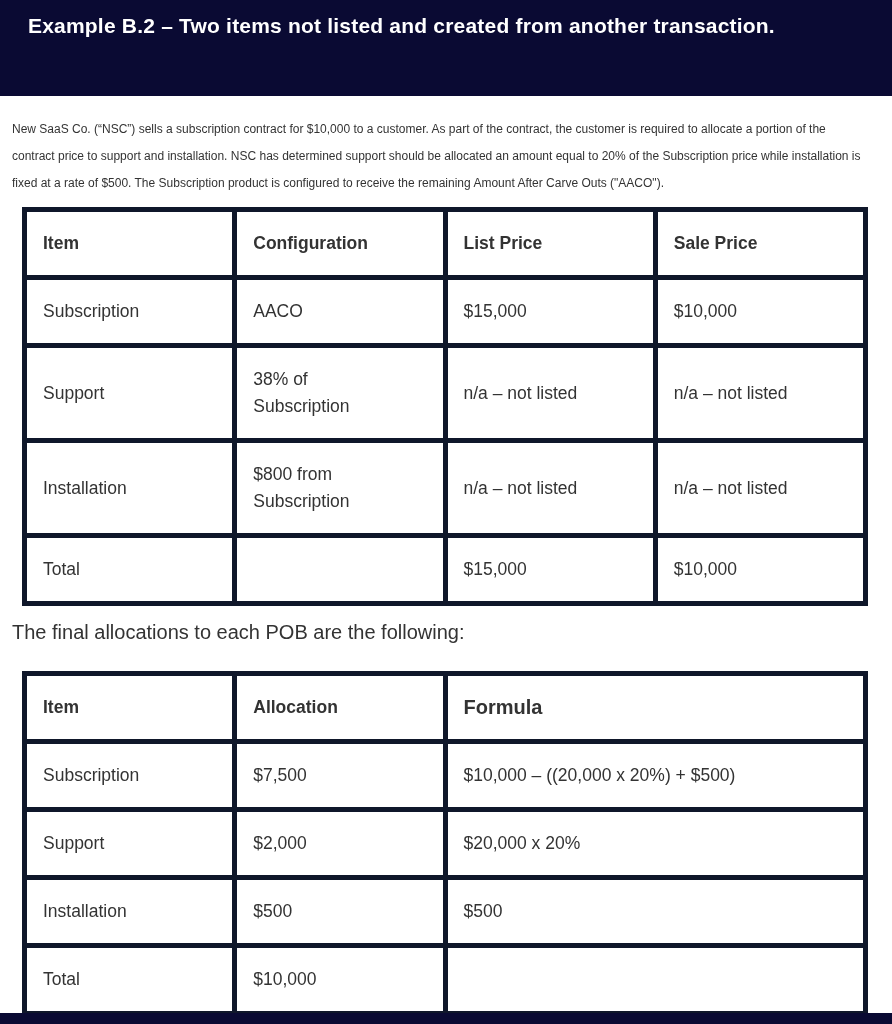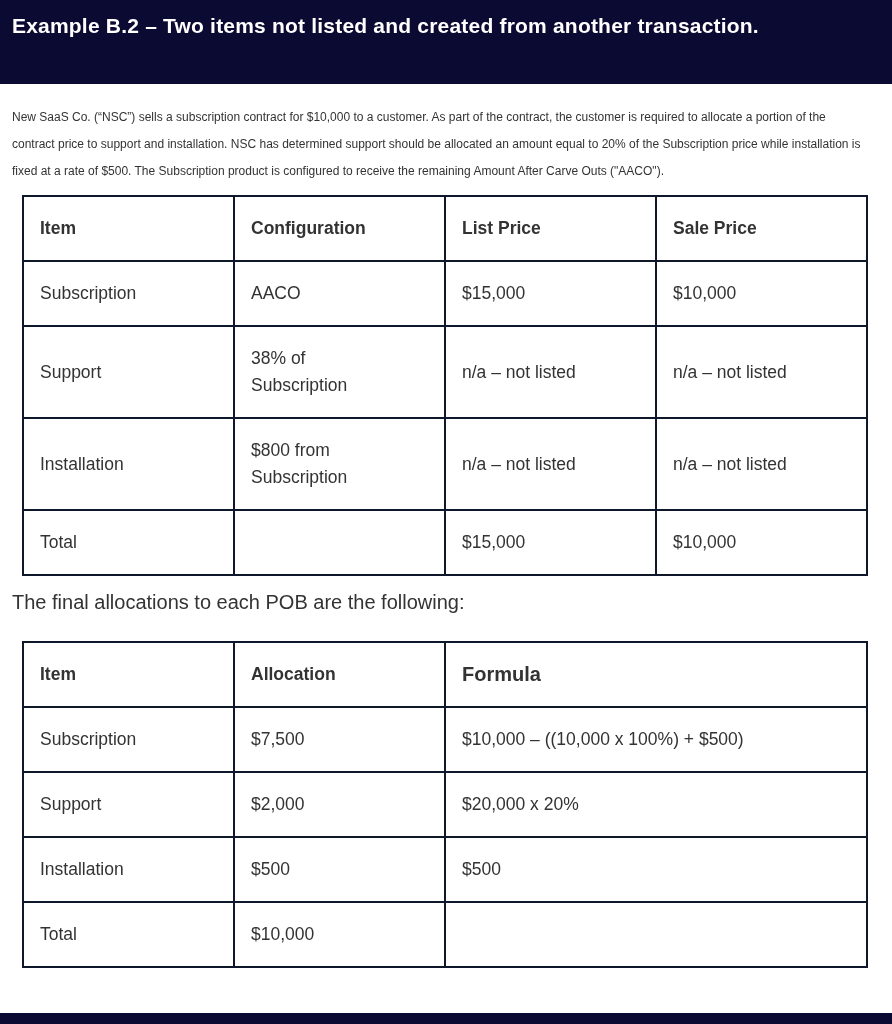--- a/index.html
+++ b/index.html
@@ -9,22 +9,22 @@
     width: 892px;
     height: 1024px;
     background: #ffffff;
     font-family: "Liberation Sans", sans-serif;
     color: #333333;
     overflow: hidden;
     position: relative;
   }
   .section-header {
     background: #0a0a33;
-    height: 84px;
-    padding: 13px 12px;
+    height: 96px;
+    padding: 13px 28px;
   }
   .section-header h1 {
     margin: 0;
     color: #ffffff;
     font-size: 21px;
     font-weight: bold;
     line-height: 1.25;
     letter-spacing: 0.2px;
   }
   .intro {
@@ -38,21 +38,21 @@
     width: 846px;
     margin: 10px 0 0 22px;
     border-collapse: collapse;
     font-size: 17.5px;
     color: #333333;
     border: 1px solid #dcdcdc;
     border-bottom: 2px solid #c9c9c9;
   }
   table.data-table th,
   table.data-table td {
-    border: 2px solid #0f172a;
+    border: 5px solid #0f172a;
     padding: 18px 16px;
     text-align: left;
     vertical-align: middle;
     line-height: 27px;
     font-weight: normal;
   }
   table.data-table th { font-weight: bold; }
   th.small-header { font-size: 20px; }
   .w25 { width: 25%; }
   .w50 { width: 50%; }
@@ -130,21 +130,21 @@
       <tr>
         <th class="w25">Item</th>
         <th class="w25">Allocation</th>
         <th class="w50 small-header">Formula</th>
       </tr>
     </thead>
     <tbody>
       <tr>
         <td>Subscription</td>
         <td>$7,500</td>
-        <td>$10,000 – ((10,000 x 100%) + $500)</td>
+        <td>$10,000 – ((20,000 x 20%) + $500)</td>
       </tr>
       <tr>
         <td>Support</td>
         <td>$2,000</td>
         <td>$20,000 x 20%</td>
       </tr>
       <tr>
         <td>Installation</td>
         <td>$500</td>
         <td>$500</td>

